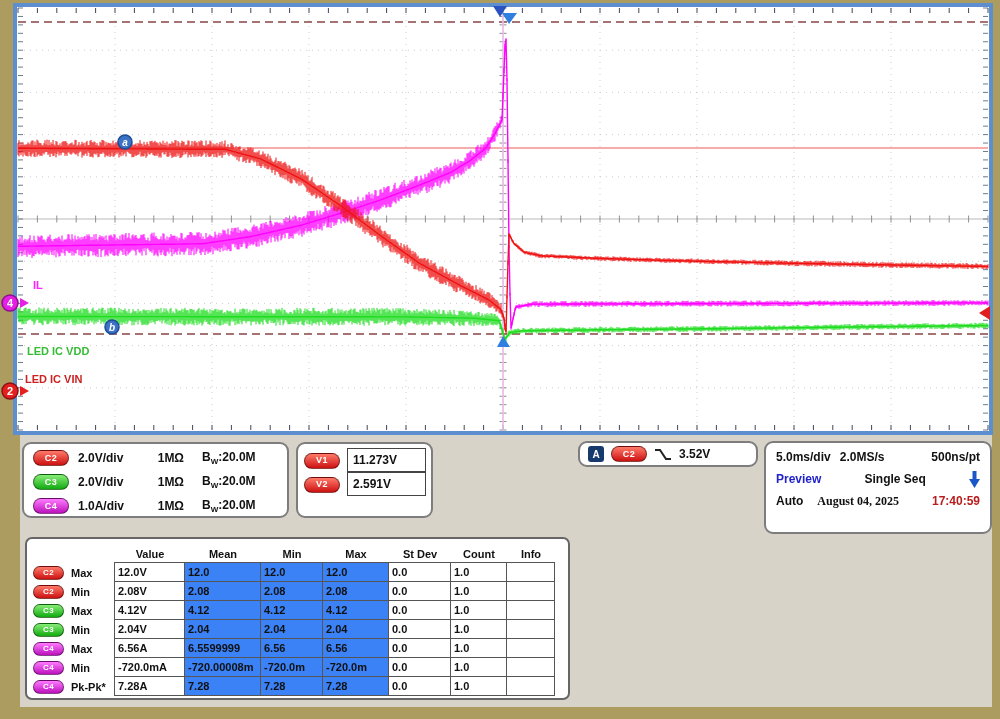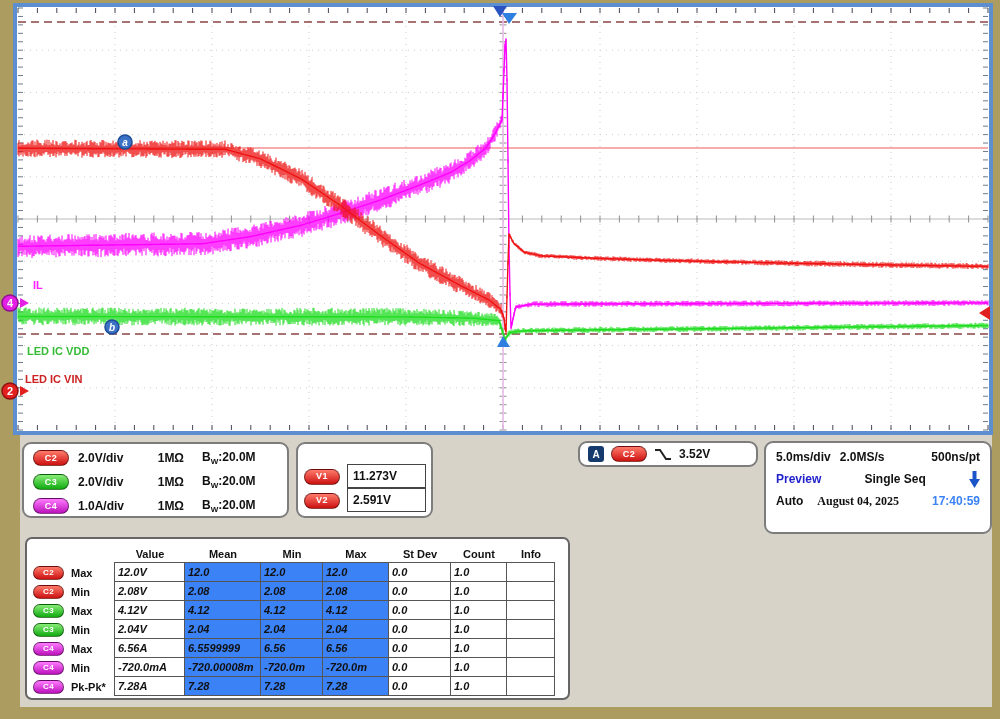--- a/index.html
+++ b/index.html
@@ -31,31 +31,31 @@
     border:1px solid #444;align-self:stretch;flex:1;display:flex;align-items:center;
     padding-left:5px;margin-left:7px;margin-top:-1px;background:#fff;
   }
   .trig-row{display:flex;align-items:center;height:100%;padding:0 8px;gap:7px;}
   .a-badge{
     width:16px;height:16px;background:#173a6d;color:#fff;border-radius:3px;
     display:inline-flex;align-items:center;justify-content:center;font-size:10px;font-weight:bold;
   }
   .tb-row{display:flex;align-items:center;height:22px;padding:0 10px;}
   .blue{color:#2222cc;}
-  .ltblue{color:#3b82f6;}
+  .ltblue{color:#b91c1c;}
   .sp{flex:1;}
   
   .mtable{position:absolute;left:25px;top:537px;width:545px;height:163px;background:#fff;
     border:2px solid #666;border-radius:7px;box-sizing:border-box;}
   .mgrid{position:absolute;left:6px;top:5px;display:grid;
     grid-template-columns:82px 70px 76px 62px 66px 62px 56px 48px;
     grid-auto-rows:19px;font-size:11px;font-weight:bold;color:#111;}
   .mh{display:flex;align-items:center;justify-content:center;}
   .mc{border:1px solid #555;display:flex;align-items:center;padding:0 3px;
-    margin-left:-1px;margin-top:-1px;overflow:hidden;white-space:nowrap;font-style:italic;}
+    margin-left:-1px;margin-top:-1px;overflow:hidden;white-space:nowrap;}
   .mc.shade{background:#3b82f6;}
   .mlabel{display:flex;align-items:center;gap:7px;}
   .mlabel .badge{width:29px;height:12px;font-size:8px;border-radius:7px;}
 </style>
 </head>
 <body>
 
 <div class="panel-bg"></div>
 
 <svg id="plot-svg" width="1000" height="440" viewBox="0 0 1000 440">
@@ -445,21 +445,21 @@
       <span class="ch-bw">B<sub class="bw">W</sub>:20.0M</span>
     </div>
     <div class="ch-row">
       <span class="badge" style="background:linear-gradient(180deg,#ff7aff,#bb11bb)">C4</span>
       <span class="ch-scale">1.0A/div</span>
       <span class="ch-imp">1MΩ</span>
       <span class="ch-bw">B<sub class="bw">W</sub>:20.0M</span>
     </div>
   </div>
 
-<div class="box" id="cursors-box" style="left:296px;top:442px;width:137px;height:76px;padding:20px 5px 0 0;">
+<div class="box" id="cursors-box" style="left:296px;top:442px;width:137px;height:76px;padding:4px 5px 0 0;">
     <div class="cur-row">
       <span class="badge" style="background:linear-gradient(180deg,#ff7a6a,#cc1111)">V1</span>
       <span class="cur-cell">11.273V</span>
     </div>
     <div class="cur-row">
       <span class="badge" style="background:linear-gradient(180deg,#ff7a6a,#cc1111)">V2</span>
       <span class="cur-cell">2.591V</span>
     </div>
   </div>
 

